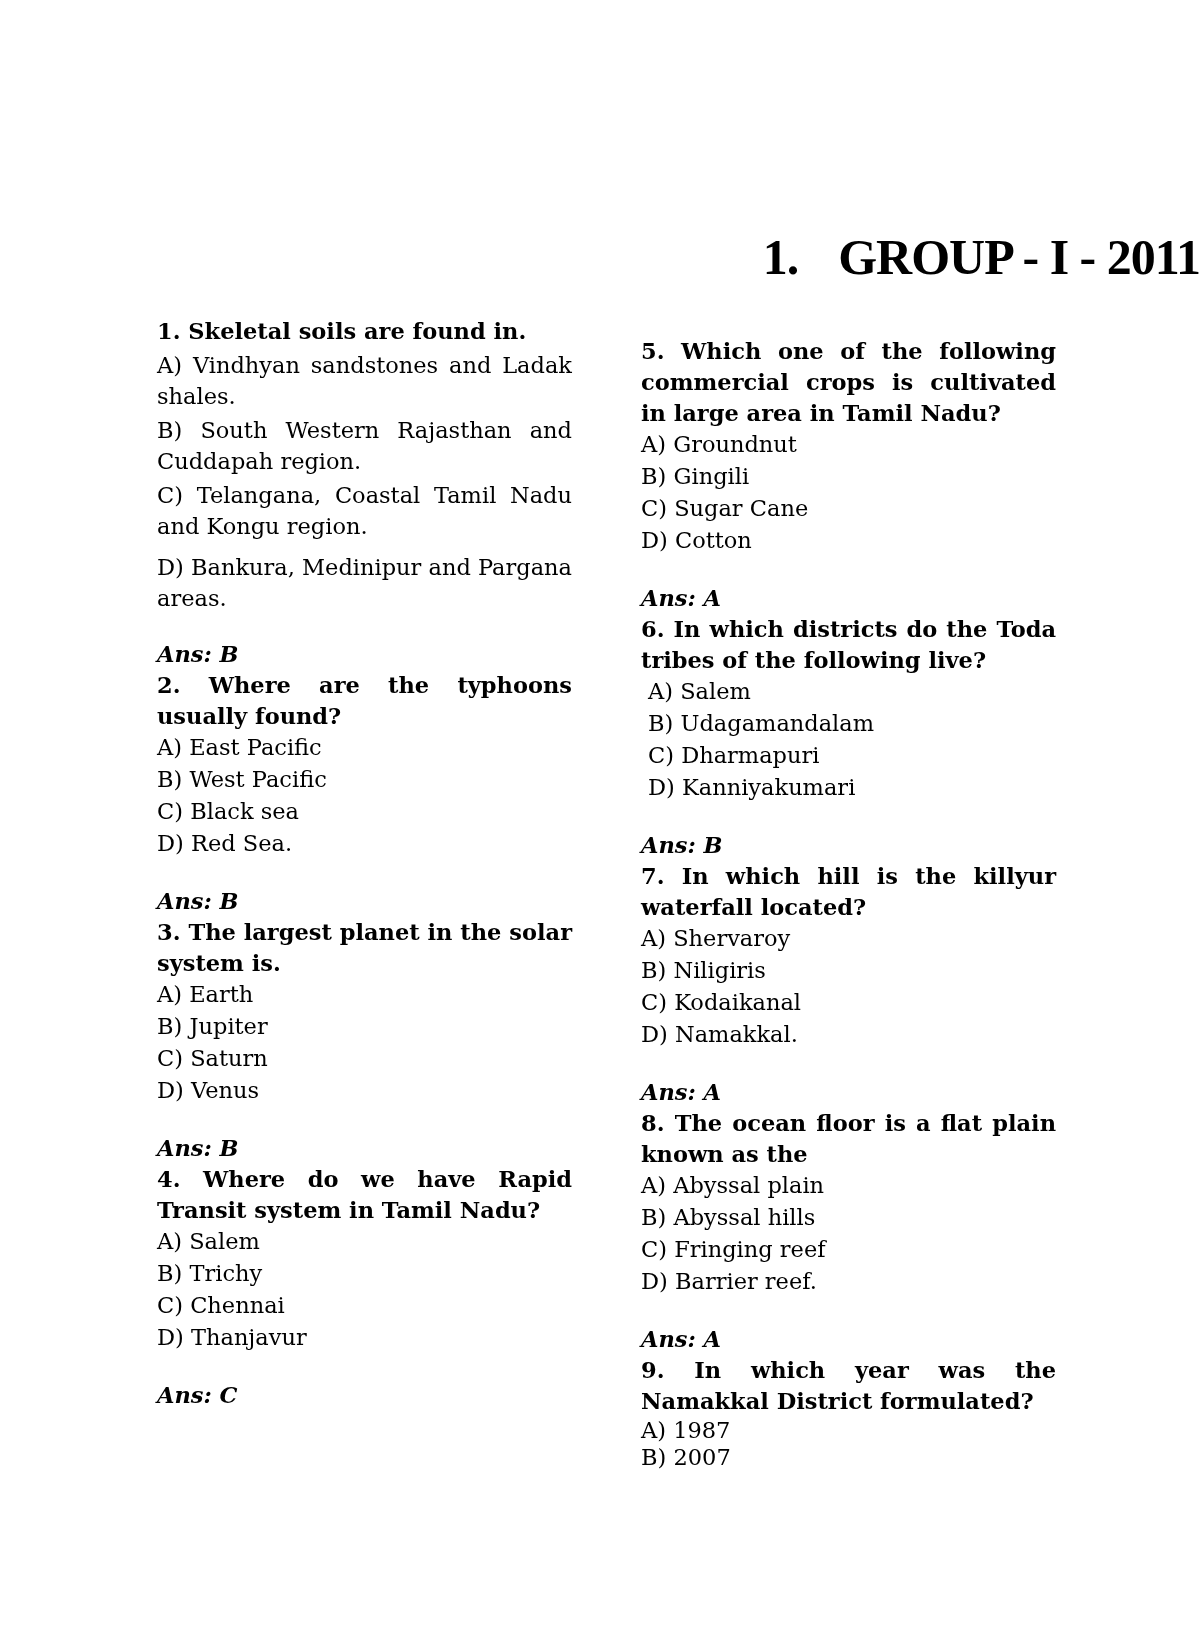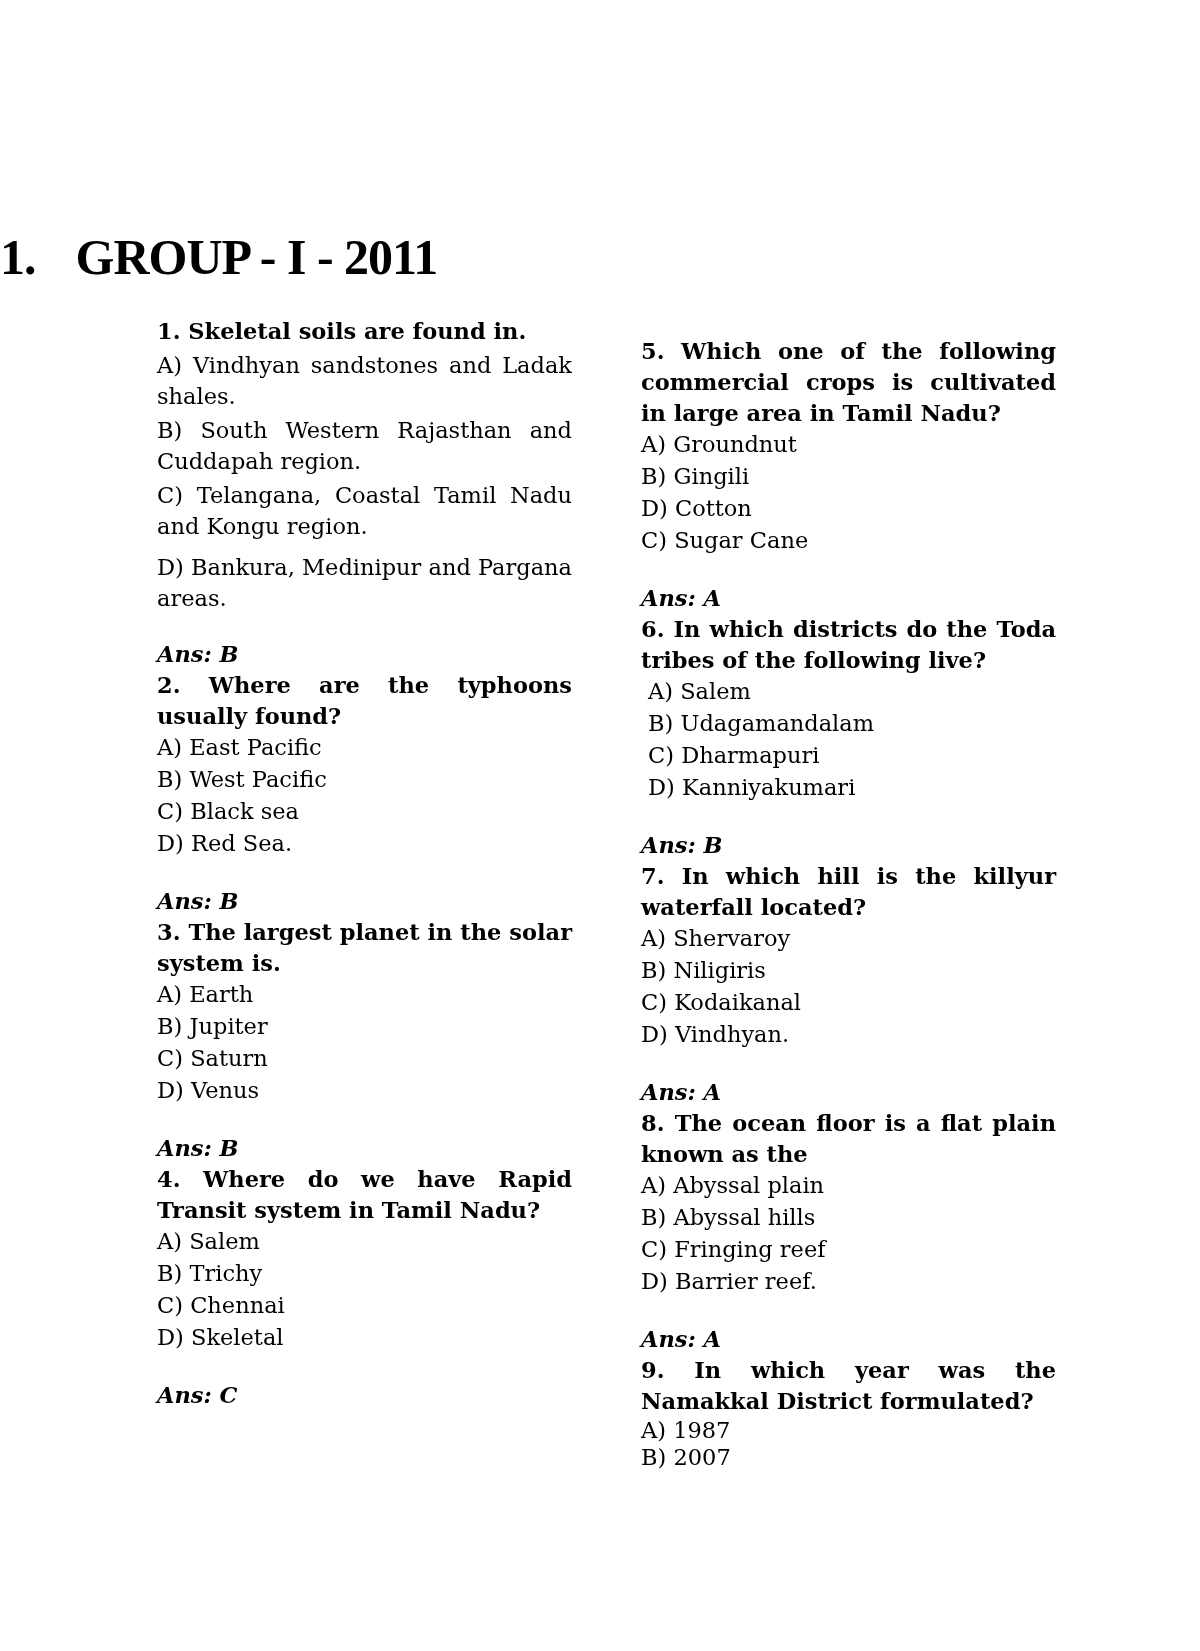--- a/index.html
+++ b/index.html
@@ -1,18 +1,18 @@
 <!DOCTYPE html>
 <html><head>
 <meta charset="utf-8">
 <style>
   html,body{margin:0;padding:0;background:#ffffff;}
   body{width:1200px;height:1651px;position:relative;overflow:hidden;color:#000;
        font-family:"DejaVu Serif","Liberation Serif",serif;}
-  .title{position:absolute;left:0;width:1200px;top:228px;text-align:left;
+  .title{position:absolute;left:0;width:1200px;top:228px;text-align:right;
          font-family:"Liberation Serif","DejaVu Serif",serif;font-weight:bold;
          font-size:50px;letter-spacing:-1px;}
   .title .num{margin-right:40px;}
   .col{position:absolute;width:415px;font-size:22.5px;line-height:31px;}
   .col.left{left:157px;top:316px;}
   .col.right{left:641px;top:336px;}
   .q{font-weight:bold;text-align:justify;text-align-last:left;margin:0;}
   .opt{margin:0 0 1px 0;text-align:justify;}
   .opt.ind{padding-left:7px;}
   .ans{font-weight:bold;margin-top:24px;font-style:italic;}
@@ -52,51 +52,51 @@
     <p class="opt">C) Saturn</p>
     <p class="opt">D) Venus</p>
     <p class="ans" style="margin-top:27px;margin-bottom:0">Ans: B</p>
   </div>
 
   <div class="block">
     <p class="q">4. Where do we have Rapid Transit system in Tamil Nadu?</p>
     <p class="opt">A) Salem</p>
     <p class="opt">B) Trichy</p>
     <p class="opt">C) Chennai</p>
-    <p class="opt">D) Skeletal</p>
+    <p class="opt">D) Thanjavur</p>
     <p class="ans" style="margin-top:27px;margin-bottom:0">Ans: C</p>
   </div>
 </div>
 
 <div class="col right">
 
   <div class="block">
     <p class="q">5. Which one of the following commercial crops is cultivated in large area in Tamil Nadu?</p>
     <p class="opt">A) Groundnut</p>
     <p class="opt">B) Gingili</p>
+    <p class="opt">C) Sugar Cane</p>
     <p class="opt">D) Cotton</p>
-    <p class="opt">C) Sugar Cane</p>
     <p class="ans" style="margin-top:27px;margin-bottom:0">Ans: A</p>
   </div>
 
   <div class="block">
     <p class="q">6. In which districts do the Toda tribes of the following live?</p>
     <p class="opt ind">A) Salem</p>
     <p class="opt ind">B) Udagamandalam</p>
     <p class="opt ind">C) Dharmapuri</p>
     <p class="opt ind">D) Kanniyakumari</p>
     <p class="ans" style="margin-top:27px;margin-bottom:0">Ans: B</p>
   </div>
 
   <div class="block">
     <p class="q">7. In which hill is the killyur waterfall located?</p>
     <p class="opt">A) Shervaroy</p>
     <p class="opt">B) Niligiris</p>
     <p class="opt">C) Kodaikanal</p>
-    <p class="opt">D) Vindhyan.</p>
+    <p class="opt">D) Namakkal.</p>
     <p class="ans" style="margin-top:27px;margin-bottom:0">Ans: A</p>
   </div>
 
   <div class="block">
     <p class="q">8. The ocean floor is a flat plain known as the</p>
     <p class="opt">A) Abyssal plain</p>
     <p class="opt">B) Abyssal hills</p>
     <p class="opt">C) Fringing reef</p>
     <p class="opt">D) Barrier reef.</p>
     <p class="ans" style="margin-top:27px;margin-bottom:0">Ans: A</p>

